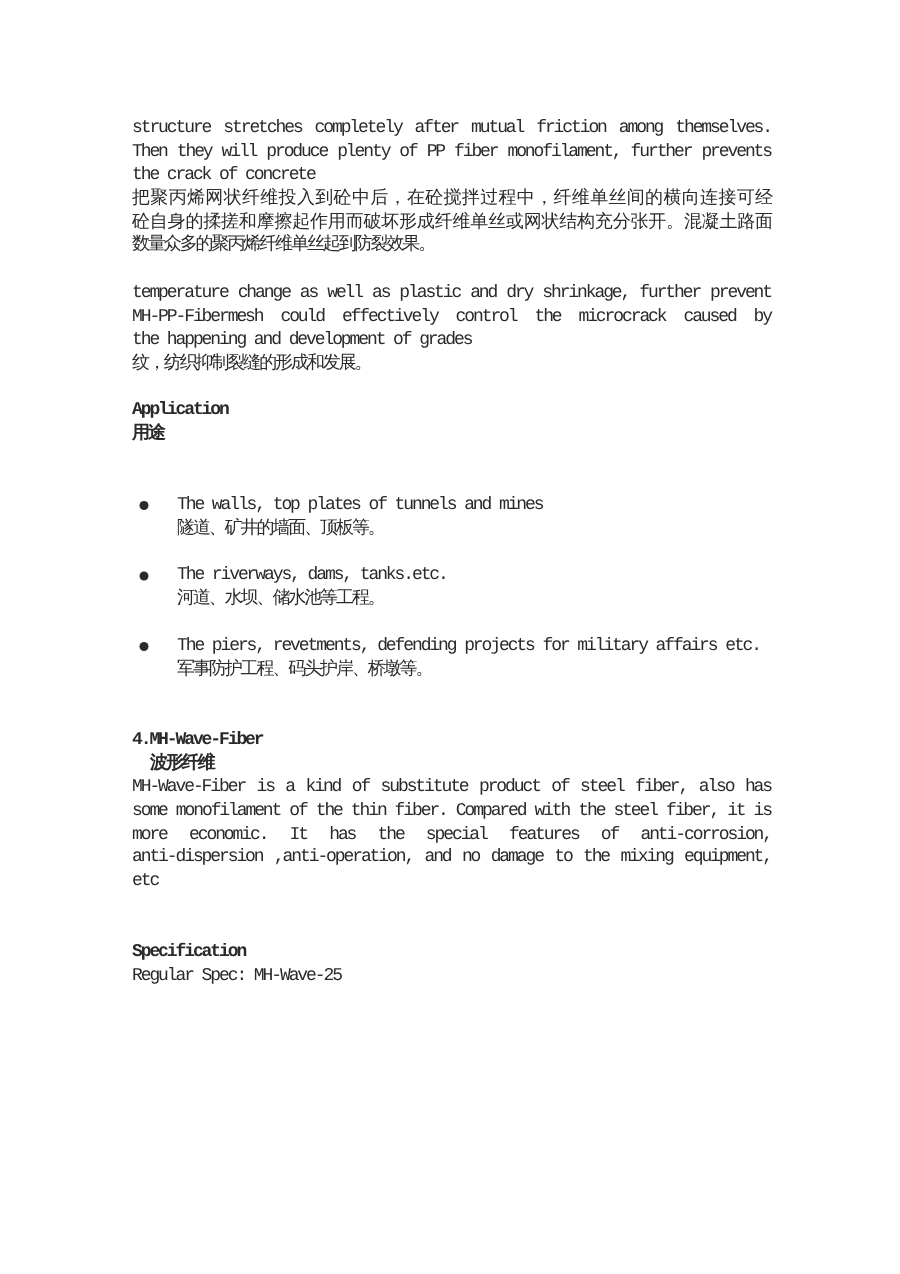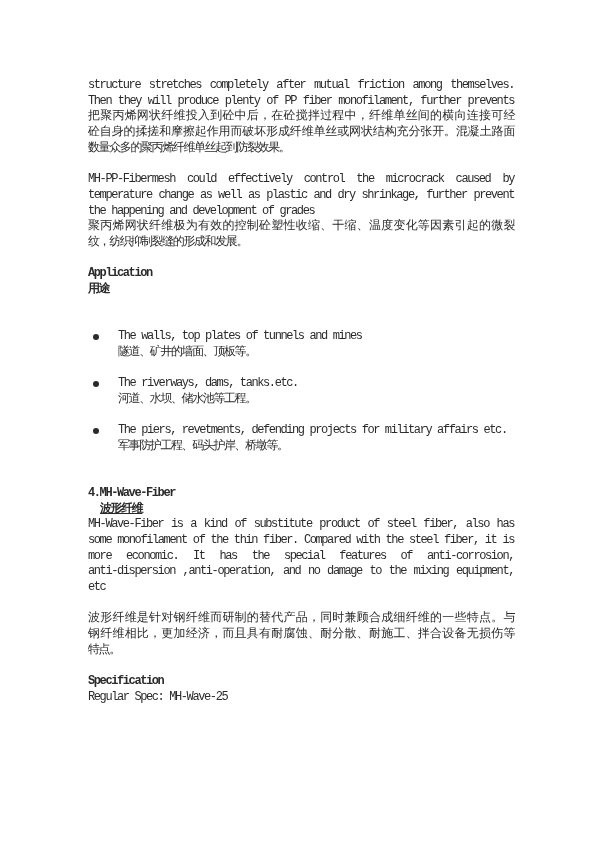--- a/index.html
+++ b/index.html
@@ -29,57 +29,57 @@
     line-height: 15.7px;
     white-space: nowrap;
   }
   .j {
     text-align: justify;
     text-align-last: justify;
   }
   .b { font-weight: bold; }
   .blank { height: 15.7px; }
   .blank2 { height: 31.4px; }
-  .indent { padding-left: 12px; text-decoration: underline; }
+  .indent { padding-left: 12px; }
   .bullet-item { position: relative; padding-left: 30px; }
   .dot {
     position: absolute;
     left: 5px;
     top: 5px;
     width: 6px;
     height: 6px;
     border-radius: 50%;
     background: #2a2a2a;
   }
 </style>
 </head>
 <body>
 
 <div class="page">
   <div class="content">
 
     <div>
       <div class="line j">structure stretches completely after mutual friction among themselves.</div>
       <div class="line j">Then they will produce plenty of PP fiber monofilament, further prevents</div>
+      <div class="line">the crack of concrete</div>
     </div>
     <div>
       <div class="line j">把聚丙烯网状纤维投入到砼中后，在砼搅拌过程中，纤维单丝间的横向连接可经</div>
       <div class="line j">砼自身的揉搓和摩擦起作用而破坏形成纤维单丝或网状结构充分张开。混凝土路面</div>
       <div class="line">数量众多的聚丙烯纤维单丝起到防裂效果。</div>
     </div>
 
     <div class="blank"></div>
 
     <div>
+      <div class="line j">temperature change as well as plastic and dry shrinkage, further prevent</div>
       <div class="line j">MH-PP-Fibermesh could effectively control the microcrack caused by</div>
-      <div class="line j">temperature change as well as plastic and dry shrinkage, further prevent</div>
       <div class="line">the happening and development of grades</div>
     </div>
     <div>
-      <div class="line j">聚丙烯网状纤维极为有效的控制砼塑性收缩、干缩、温度变化等因素引起的微裂</div>
       <div class="line">纹，纺织抑制裂缝的形成和发展。</div>
     </div>
 
     <div class="blank"></div>
 
     <div class="line b">Application</div>
     <div class="line b">用途</div>
 
     <div class="blank"></div>
 
@@ -116,25 +116,20 @@
     <div>
       <div class="line j">MH-Wave-Fiber is a kind of substitute product of steel fiber, also has</div>
       <div class="line j">some monofilament of the thin fiber. Compared with the steel fiber, it is</div>
       <div class="line j">more economic. It has the special features of anti-corrosion,</div>
       <div class="line j">anti-dispersion ,anti-operation, and no damage to the mixing equipment,</div>
       <div class="line">etc</div>
     </div>
 
     <div class="blank"></div>
 
-    <div>
-      <div class="line j">波形纤维是针对钢纤维而研制的替代产品，同时兼顾合成细纤维的一些特点。与</div>
-      <div class="line j">钢纤维相比，更加经济，而且具有耐腐蚀、耐分散、耐施工、拌合设备无损伤等</div>
-      <div class="line">特点。</div>
-    </div>
 
     <div class="blank"></div>
 
     <div class="line b">Specification</div>
     <div class="line">Regular Spec: MH-Wave-25</div>
 
   </div>
 </div>
 
 </body></html>

